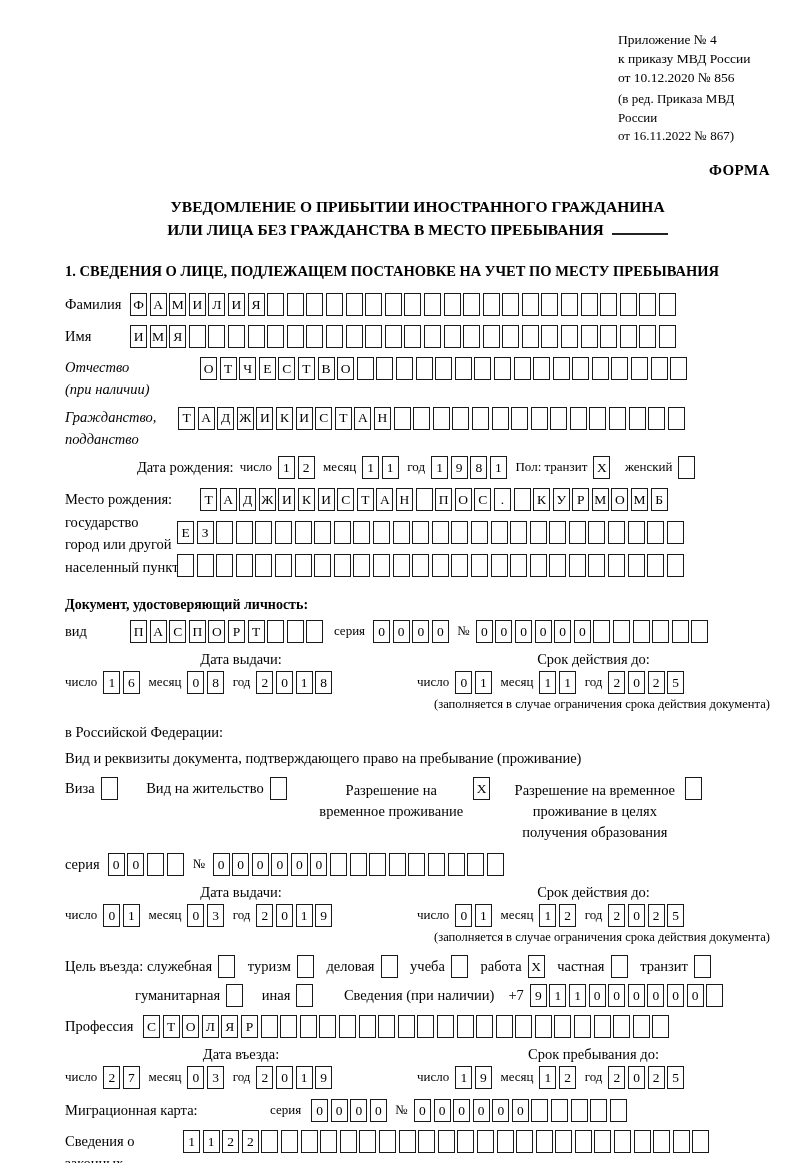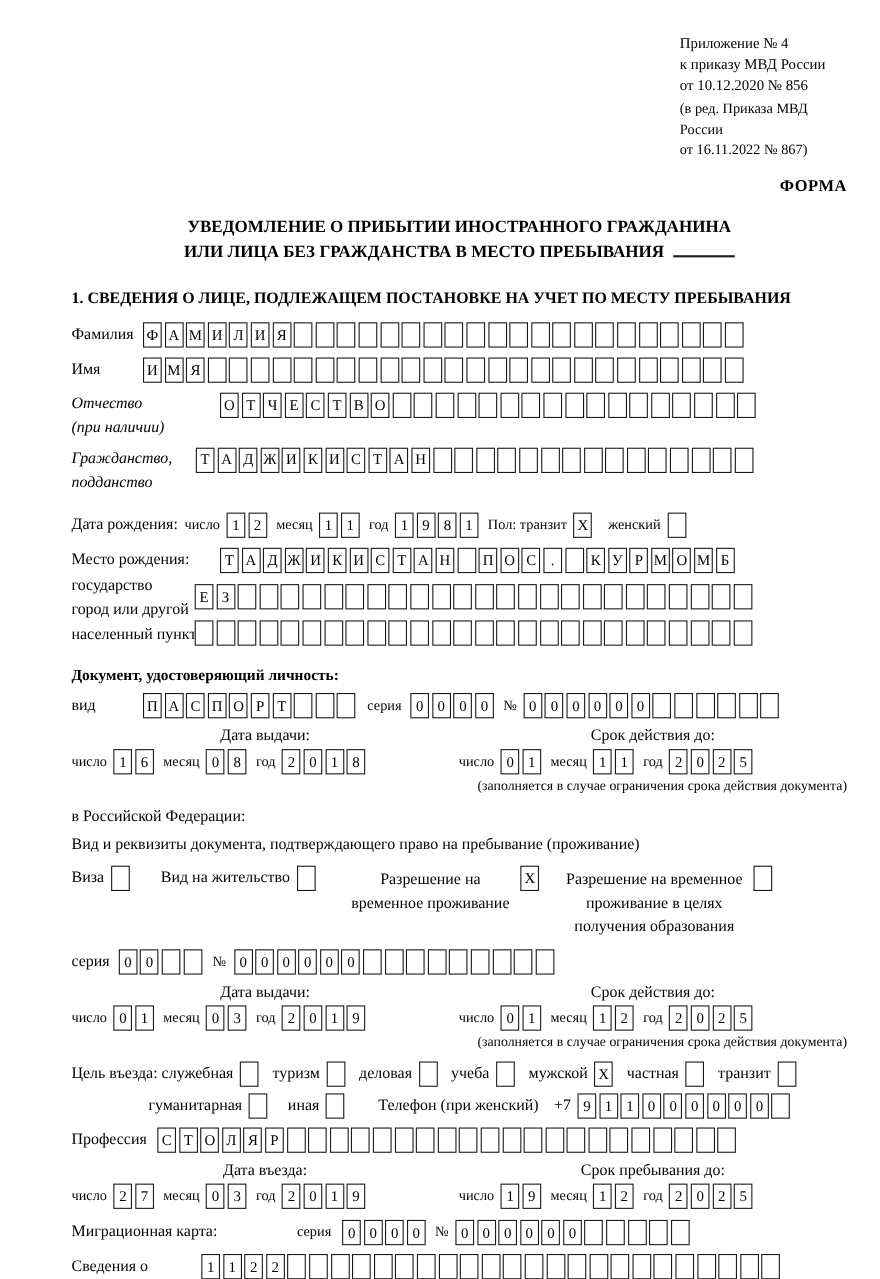--- a/index.html
+++ b/index.html
@@ -203,21 +203,21 @@
         <span class="cell"></span>
         <span class="cell"></span>
         <span class="cell"></span>
         <span class="cell"></span>
         <span class="cell"></span>
         <span class="cell"></span>
         <span class="cell"></span>
       </div>
   </div>
 
-  <div class="frow" style="margin-top:16px;">
+  <div class="frow" style="margin-top:6px;justify-content:center;">
     <div class="lbl">Дата рождения:</div>
     <span class="dlabel">число</span>
     <div class="cells">
         <span class="cell">1</span>
         <span class="cell">2</span>
       </div>
     <span class="dlabel">месяц</span>
     <div class="cells">
         <span class="cell">1</span>
         <span class="cell">1</span>
@@ -551,21 +551,21 @@
           <span class="cell"></span>
         </div>
     </div>
     <div class="opt">
       <span class="olbl">учеба</span>
       <div class="cells">
           <span class="cell"></span>
         </div>
     </div>
     <div class="opt">
-      <span class="olbl">мужской</span>
+      <span class="olbl">работа</span>
       <div class="cells">
           <span class="cell">X</span>
         </div>
     </div>
     <div class="opt">
       <span class="olbl">частная</span>
       <div class="cells">
           <span class="cell"></span>
         </div>
     </div>
@@ -583,21 +583,21 @@
       <div class="cells">
           <span class="cell"></span>
         </div>
     </div>
     <div class="opt" style="margin-right:12px;">
       <span class="olbl">иная</span>
       <div class="cells">
           <span class="cell"></span>
         </div>
     </div>
-    <span class="olbl" style="font-size:14.5px;padding-top:3px;margin-left:16px;">Телефон (при женский)</span>
+    <span class="olbl" style="font-size:14.5px;padding-top:3px;margin-left:16px;">Сведения (при наличии)</span>
     <span class="phone-prefix">+7</span>
     <div class="cells">
         <span class="cell">9</span>
         <span class="cell">1</span>
         <span class="cell">1</span>
         <span class="cell">0</span>
         <span class="cell">0</span>
         <span class="cell">0</span>
         <span class="cell">0</span>
         <span class="cell">0</span>

